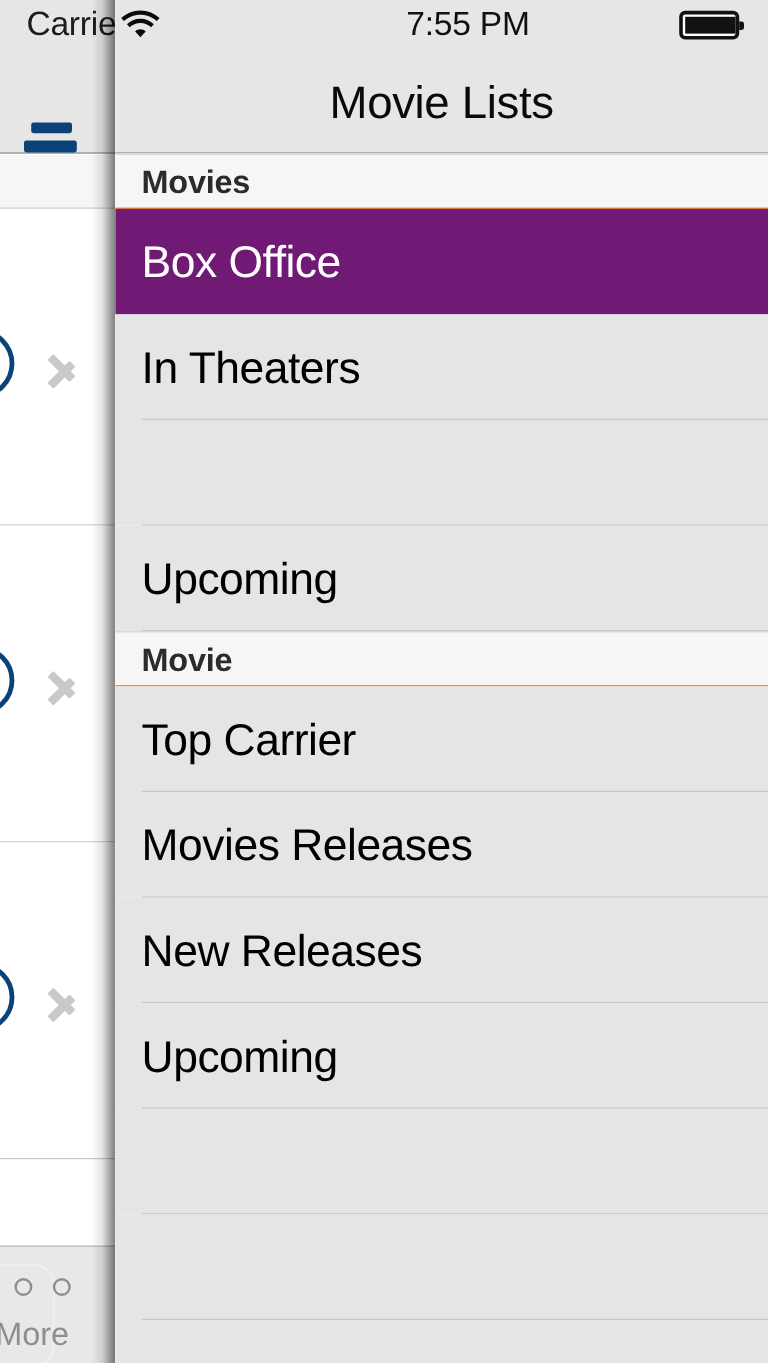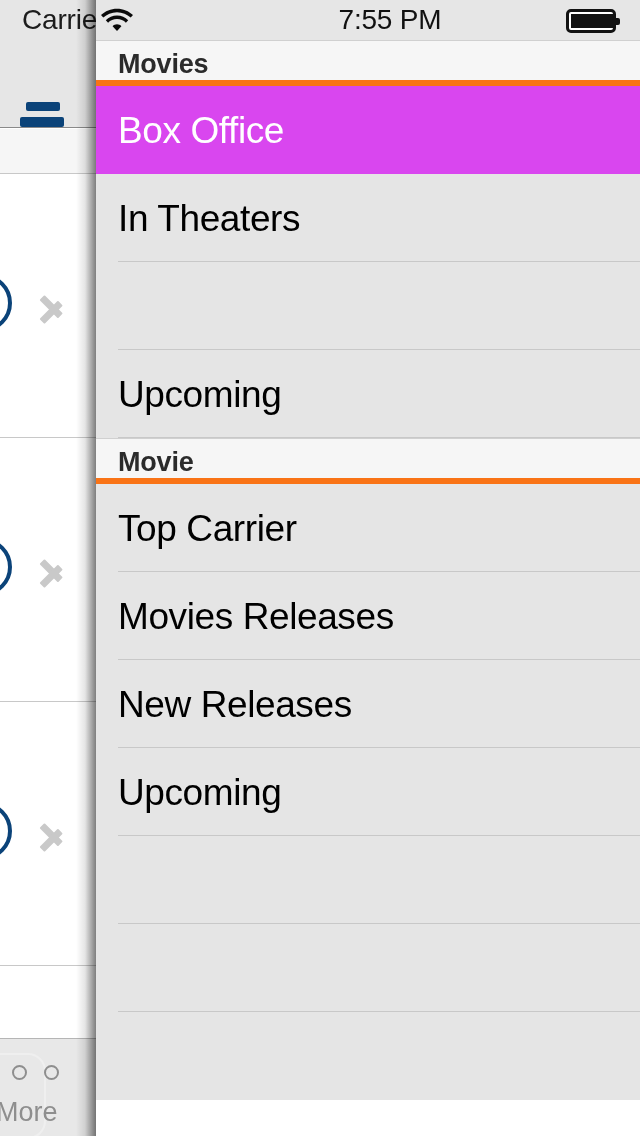--- a/index.html
+++ b/index.html
@@ -265,21 +265,21 @@
 
   #menu-list {
     position: relative;
     background: #ffffff;
   }
   .sec-header {
     position: relative;
     height: 46px;
     background: #f6f6f6;
     border-top: 1px solid #d0d0d0;
-    border-bottom: 6px solid #f97316;
+    border-bottom: 1px solid #f97316;
     box-sizing: border-box;
   }
   .sec-header span {
     position: absolute;
     left: 22px;
     top: 8px;
     font-size: 27px;
     font-weight: bold;
     color: #2b2b2b;
     letter-spacing: -0.2px;
@@ -299,21 +299,21 @@
   }
   .menu-row .sep {
     position: absolute;
     left: 22px;
     right: 0;
     bottom: 0;
     height: 1px;
     background: #c8c8c8;
   }
   .menu-row.selected {
-    background: #d946ef;
+    background: #701a75;
   }
   .menu-row.selected .label {
     color: #ffffff;
   }
   .menu-row.selected .sep {
     background: transparent;
   }
 </style>
 </head>
 <body>
@@ -372,20 +372,23 @@
         <path d="M17 11.1c-3.5 0-6.6 1.4-8.9 3.6l-2.3-2.5C8.7 9.3 12.6 7.6 17 7.6s8.3 1.7 11.2 4.6l-2.3 2.5C23.6 12.5 20.5 11.1 17 11.1z" fill="#0a0a0a"></path>
         <path d="M17 16.3c-1.7 0-3.3 0.7-4.4 1.9L17 23l4.4-4.8C20.3 17 18.7 16.3 17 16.3z" fill="#0a0a0a"></path>
       </svg>
       <div id="clock">7:55 PM</div>
       <div id="battery">
         <div class="fill"></div>
         <div class="nub"></div>
       </div>
     </div>
 
+    <div id="menu-navbar">
+      <div id="menu-title">Movie Lists</div>
+    </div>
 
     <div id="menu-list">
 
       <div class="sec-header">
         <span>Movies</span>
       </div>
 
       <div class="menu-row selected">
         <div class="label">Box Office</div>
         <div class="sep"></div>

